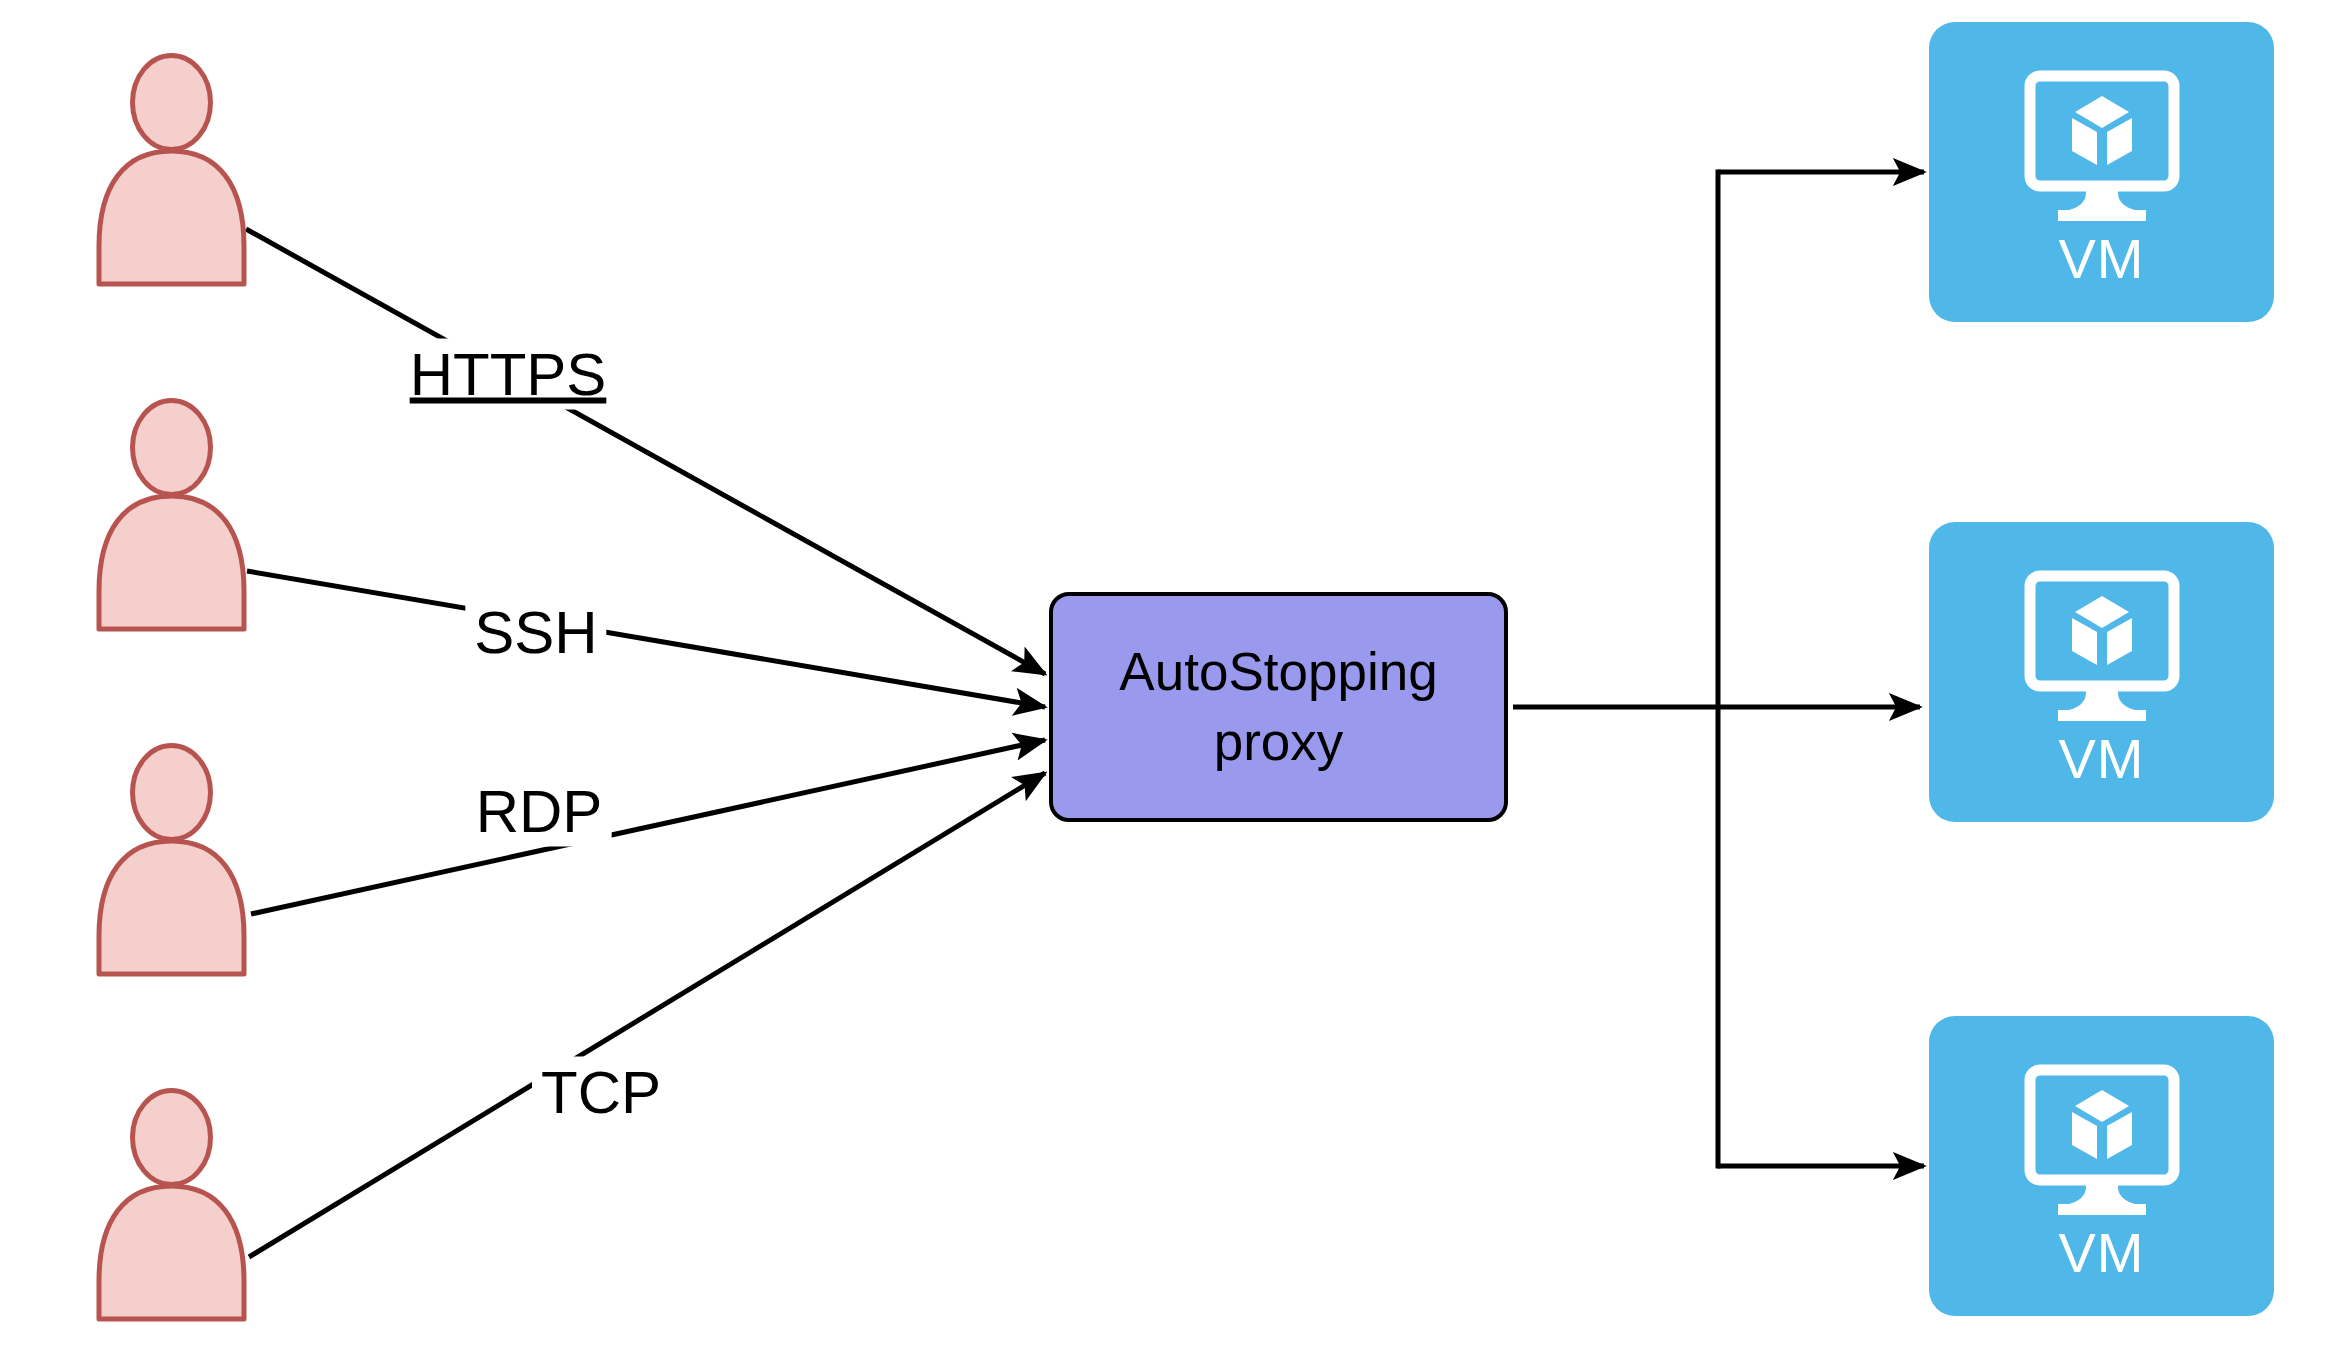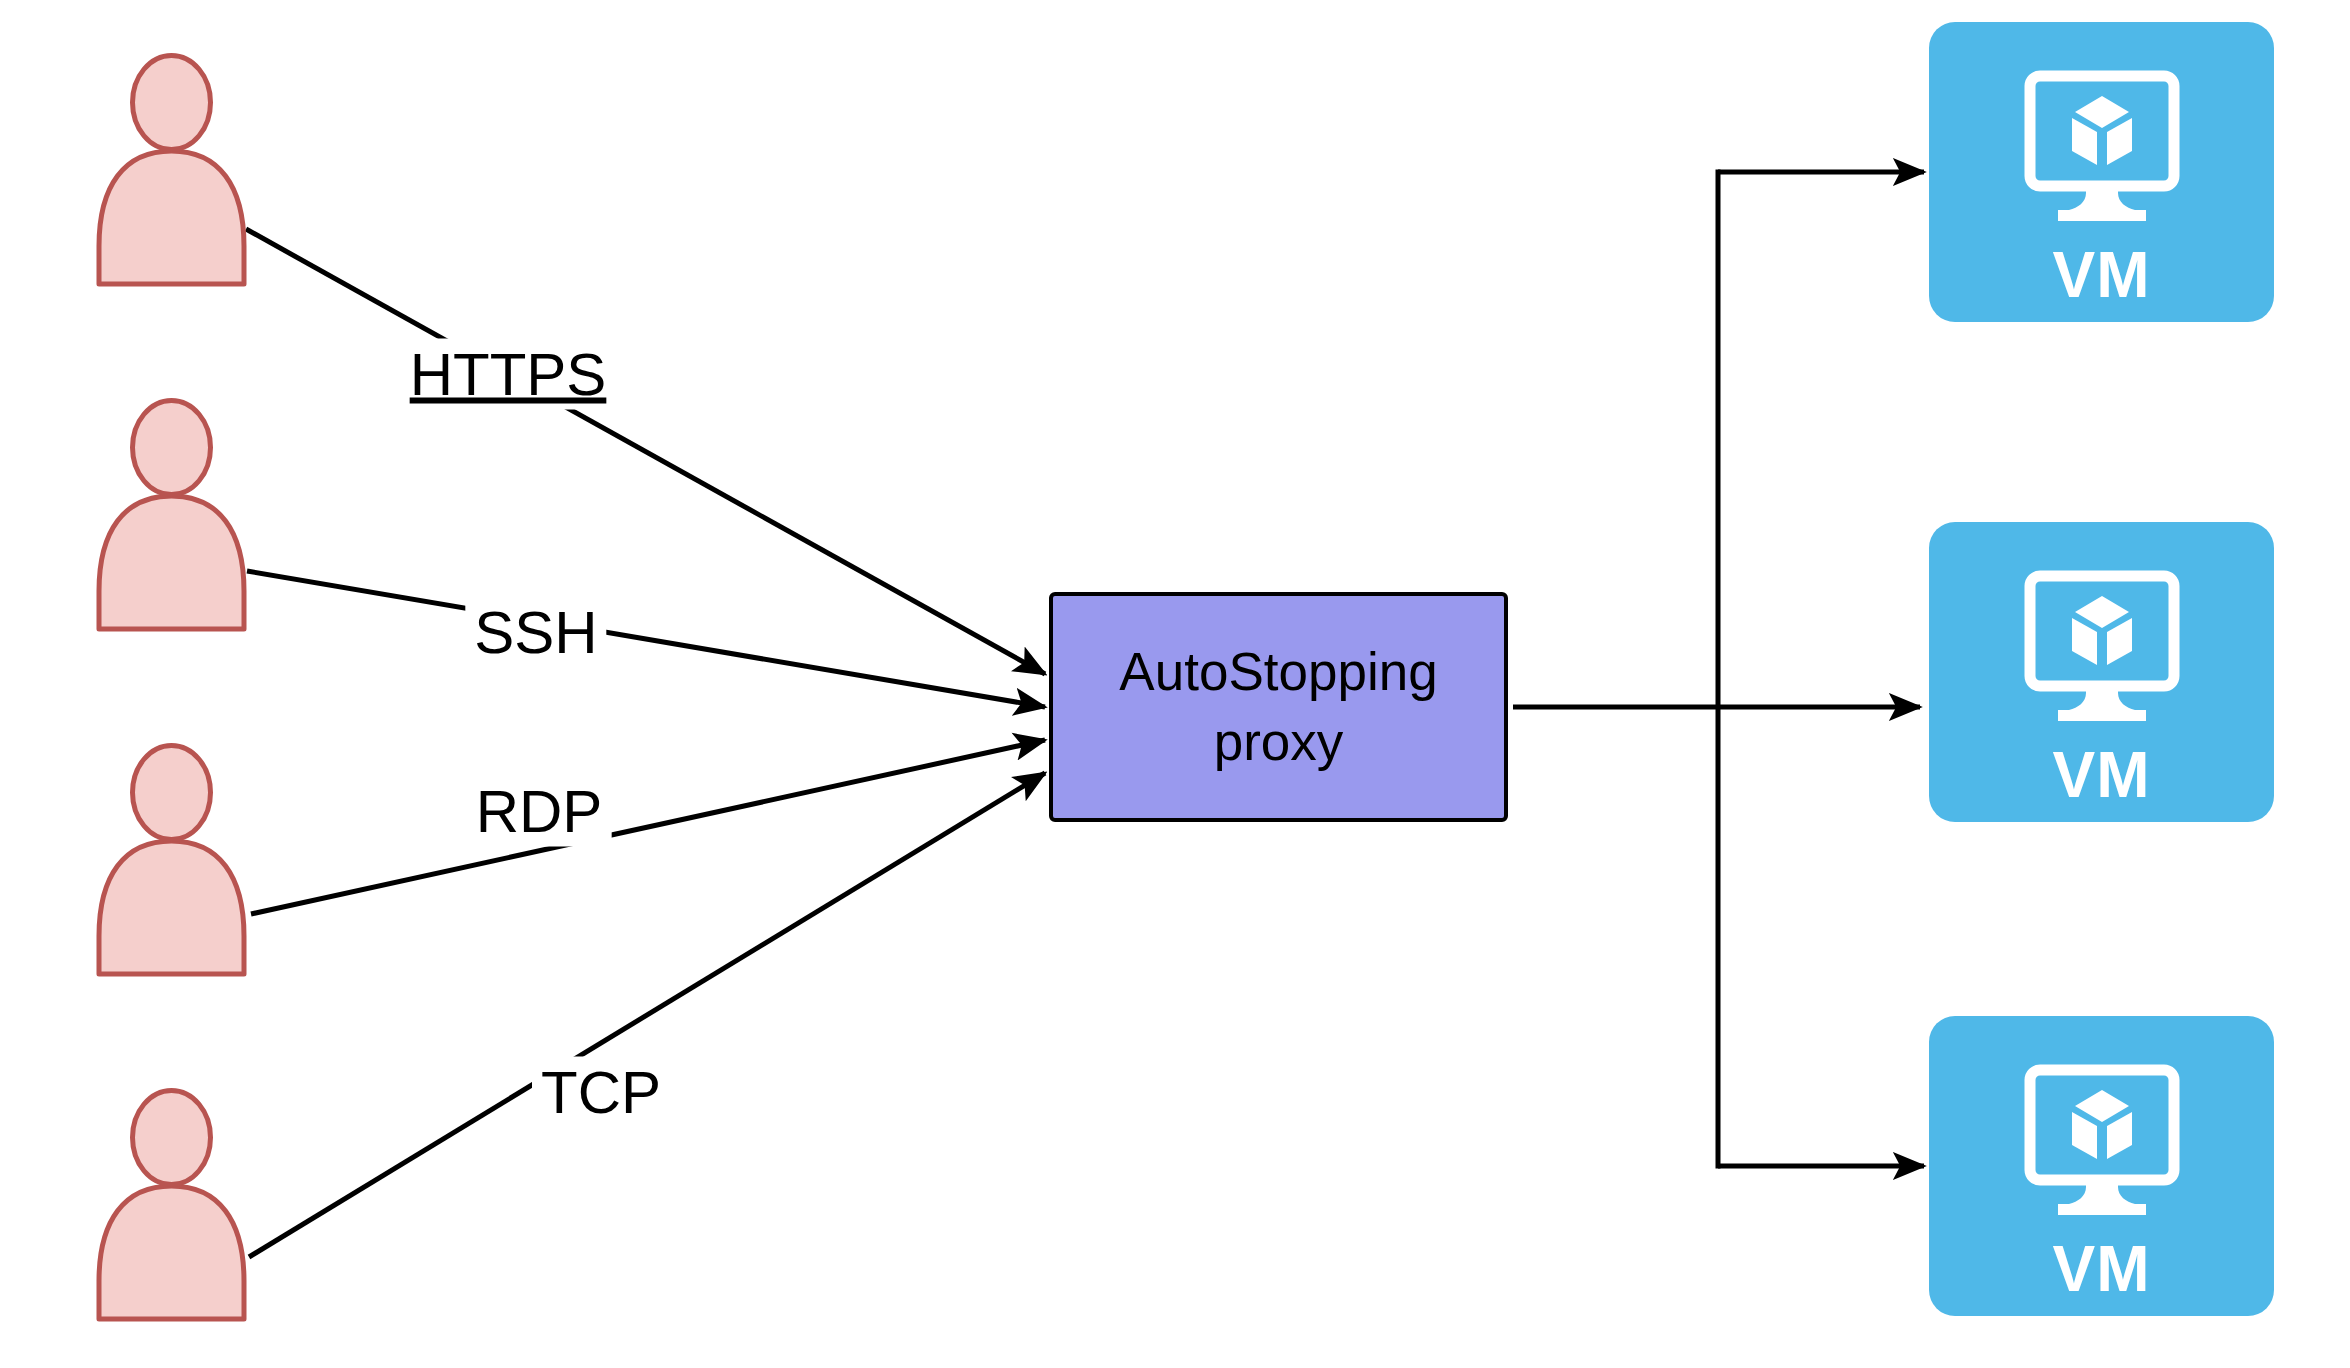--- a/index.html
+++ b/index.html
@@ -45,21 +45,21 @@
     padding:4px 9px;
     white-space:nowrap;
   }
 
   .node-proxy {
     position:absolute;
     left:1049px; top:592px;
     width:459px; height:230px;
     background:var(--proxy-fill);
     border:4.5px solid var(--proxy-stroke);
-    border-radius:6px;
+    border-radius:20px;
     display:flex; flex-direction:column;
     align-items:center; justify-content:center;
     color:#000;
     font-size:53px;
     line-height:1.33;
     text-align:center;
   }
 
   .node-vm {
     position:absolute;
@@ -69,23 +69,23 @@
     border-radius:26px;
     display:flex; flex-direction:column;
     align-items:center;
     padding-top:48px;
   }
   .vm-1 { top:22px; }
   .vm-2 { top:522px; }
   .vm-3 { top:1016px; }
   .vm-label {
     color:var(--vm-label-color);
-    font-weight:bold;
-    font-size:64px;
-    margin-top:16px;
+    font-weight:normal;
+    font-size:56px;
+    margin-top:4px;
     letter-spacing:1px;
   }
   .mi-stroke { fill:none; stroke:var(--vm-icon-color); stroke-width:11; }
   .mi-fill { fill:var(--vm-icon-color); }
 </style>
 </head>
 <body>
 
 <div class="canvas">
 

